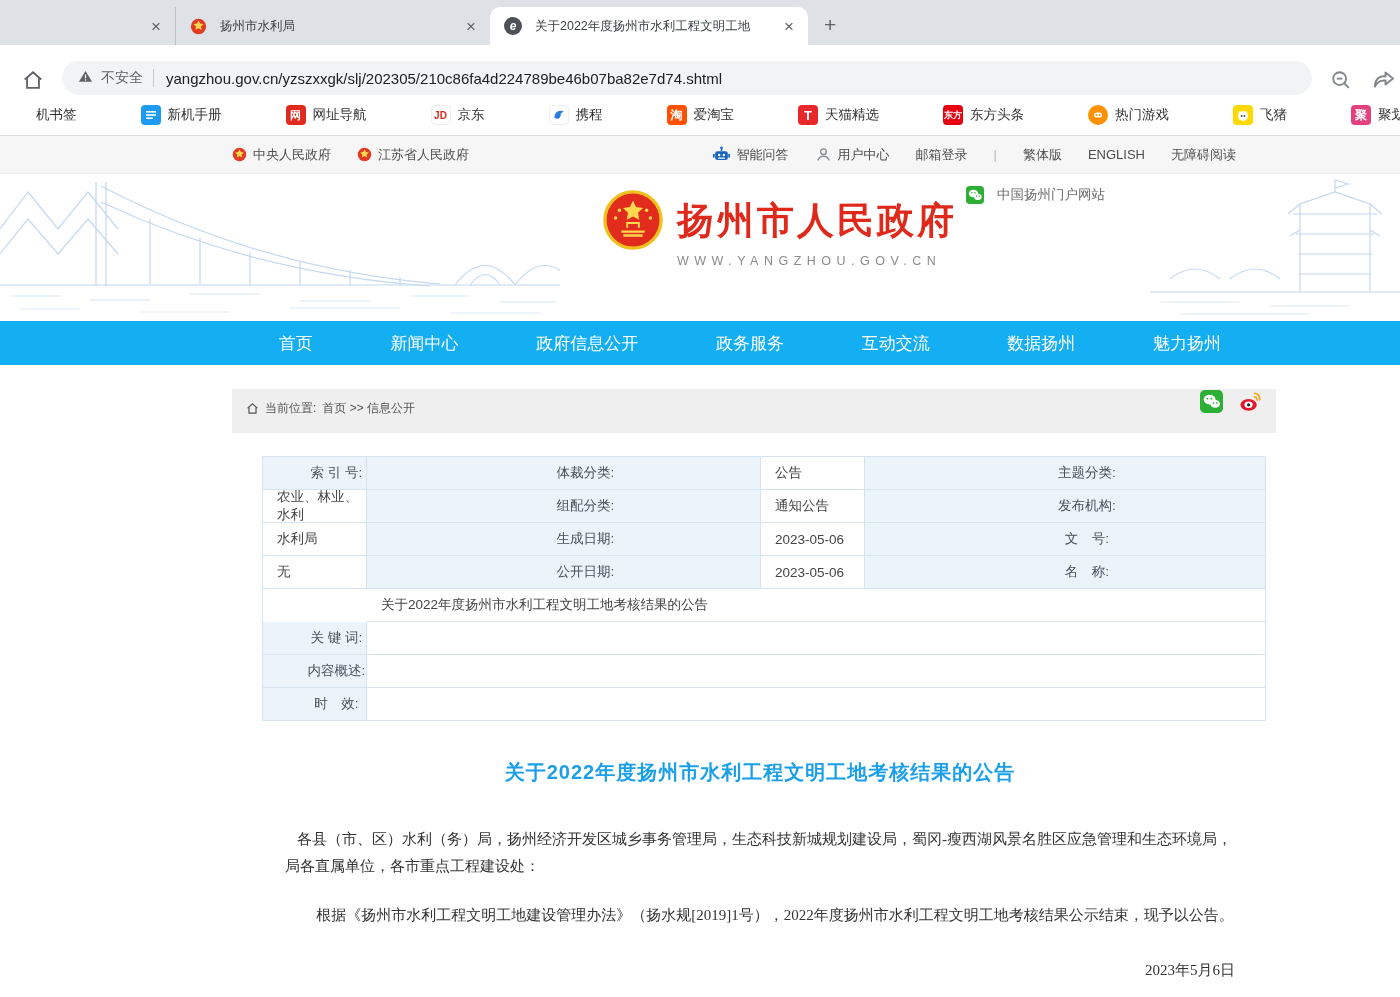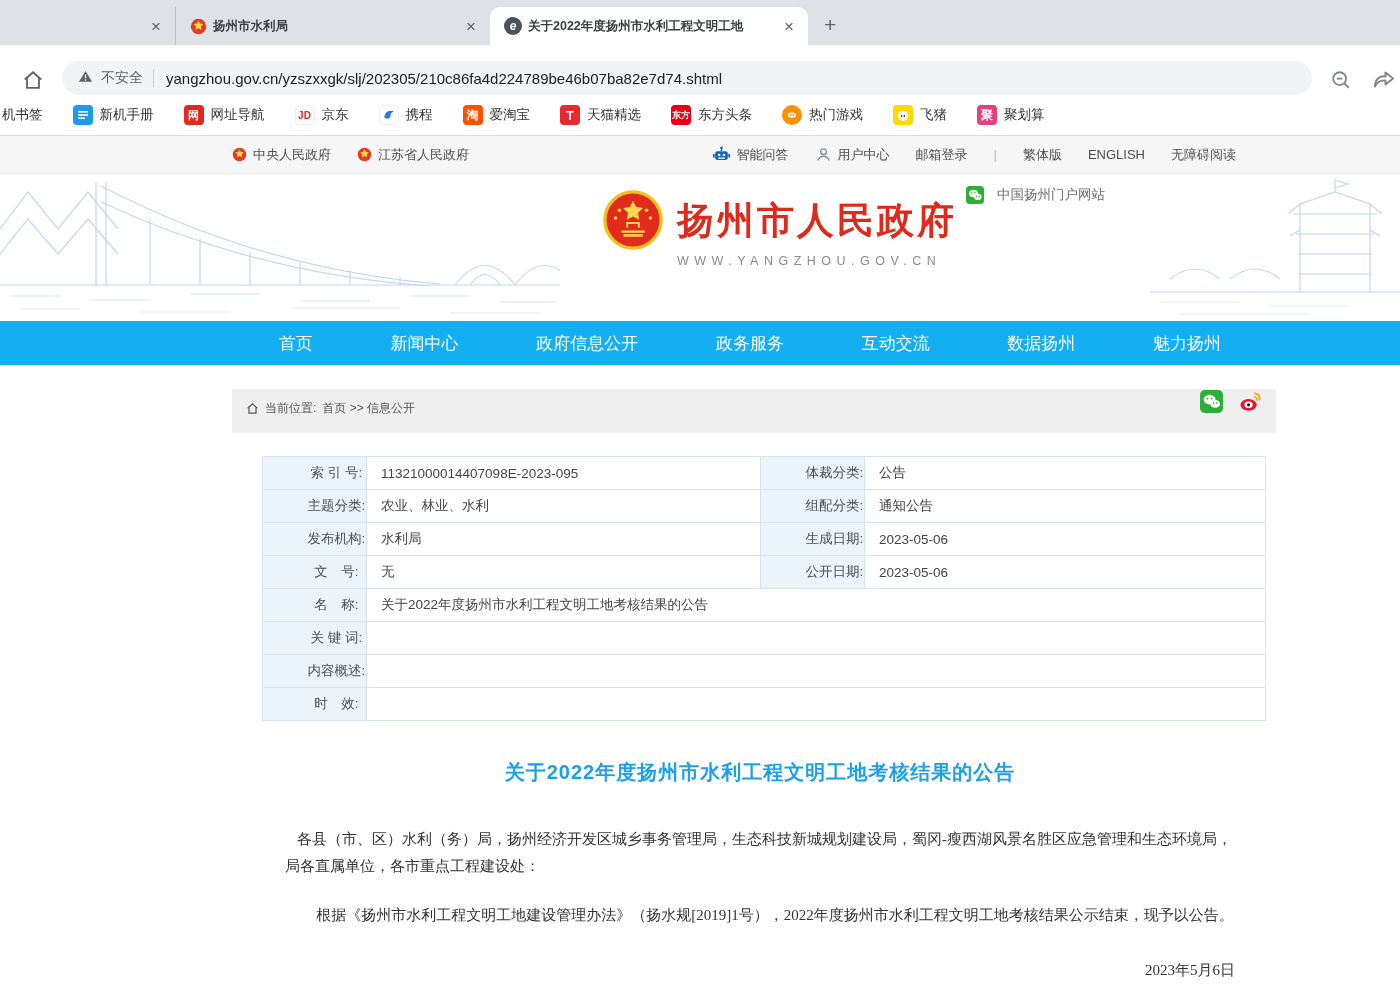--- a/index.html
+++ b/index.html
@@ -5,38 +5,38 @@
   * { margin:0; padding:0; box-sizing:border-box; }
   html,body { width:1400px; height:997px; overflow:hidden; background:#fff;
     font-family:"Liberation Sans","DejaVu Sans",sans-serif; }
 
   
   .tabbar { height:45px; background:#dee1e6; display:flex; align-items:flex-end; }
   .tab { height:38px; display:flex; align-items:center; color:#45494d; font-size:12.5px; }
   .tab-cut { width:176px; justify-content:flex-end; padding-right:10px; border-right:1px solid #bdc1c6; }
   .tab-mid { width:314px; padding:0 10px 0 14px; }
   .tab-active { width:318px; background:#fff; border-radius:10px 10px 0 0; height:38px; padding:0 10px 0 14px; }
-  .tab-title { flex:1; overflow:hidden; white-space:nowrap; margin:0 6px; color:#3c4043;font-weight:bold; }
+  .tab-title { flex:1; overflow:hidden; white-space:nowrap; margin:0 13px; color:#3c4043; }
   .tab-close { color:#5f6368; font-size:17px; line-height:1; padding:2px 4px; cursor:pointer; }
   .newtab { margin:0 0 8px 16px; font-size:21px; color:#5f6368; }
   .favicon { width:17px; height:17px; flex:none; }
   .dark-dot { width:18px; height:18px; flex:none; border-radius:50%; background:#4d5259; color:#fff;
     font-weight:bold; font-size:12px; display:flex; align-items:center; justify-content:center; font-style:italic;}
 
   .toolbar { height:50px; background:#fff; display:flex; align-items:flex-end; padding:0 12px; }
   .tool-ic { margin:0 10px; flex:none; }
   .urlbar { flex:1; height:34px; background:#f1f3f4; border-radius:17px; display:flex; align-items:center;
     padding:0 16px; margin:0 8px; overflow:hidden; }
   .sec-label { color:#5f6368; font-size:14px; margin:0 10px 0 8px; }
   .url-sep { width:1px; height:18px; background:#c8cbcf; margin-right:12px; }
   .url-text { color:#202124; font-size:15px; white-space:nowrap; }
 
   .bookmarks { height:41px; background:#fff; border-bottom:1px solid #dcdcdc; display:flex; align-items:center;
     padding-left:2px; overflow:hidden; }
-  .bm { display:flex; align-items:center; margin-right:30px; flex:none; cursor:pointer; }
+  .bm { display:flex; align-items:center; margin-right:30px; flex:none; cursor:pointer;margin-left:34px; }
   .bm-label { font-size:13.5px; color:#333; margin-left:7px; white-space:nowrap; }
   .bm-ic { width:20px; height:20px; border-radius:4px; flex:none; display:flex; align-items:center;
     justify-content:center; color:#fff; font-weight:bold; }
   .ic-blue { background:#1d9af2; } .ic-red { background:#e02a1f; font-size:11px;}
   .ic-jd { background:#fff; border:1px solid #eee; color:#e02a1f; font-size:10px; }
   .ic-ctrip { background:#fff; border:1px solid #eee; }
   .ic-tao { background:#ff5000; font-size:12px; } .ic-tmall { background:#e8282d; font-size:13px; }
   .ic-df { background:#e60012; font-size:9px; line-height:1; }
   .ic-game { background:#ff9000; border-radius:50%; } .ic-pig { background:#ffd900; }
   .ic-ju { background:#e5407e; font-size:12px; }
@@ -370,21 +370,20 @@
             <ellipse cx="10" cy="15.5" rx="8.5" ry="6.2" fill="#e6162d"></ellipse>
             <ellipse cx="10" cy="15.5" rx="4.3" ry="3.4" fill="#fff"></ellipse>
             <circle cx="10" cy="15.5" r="1.7" fill="#222"></circle>
           </svg>
       </span>
     </div>
   </div>
 
   <div class="mtable">
     <div class="mc ml">索 引 号:</div>
-    <div class="mc mv">11321000014407098E-2023-095</div>
     <div class="mc ml">体裁分类:</div>
     <div class="mc mv">公告</div>
 
     <div class="mc ml">主题分类:</div>
     <div class="mc mv">农业、林业、水利</div>
     <div class="mc ml">组配分类:</div>
     <div class="mc mv">通知公告</div>
 
     <div class="mc ml">发布机构:</div>
     <div class="mc mv">水利局</div>

